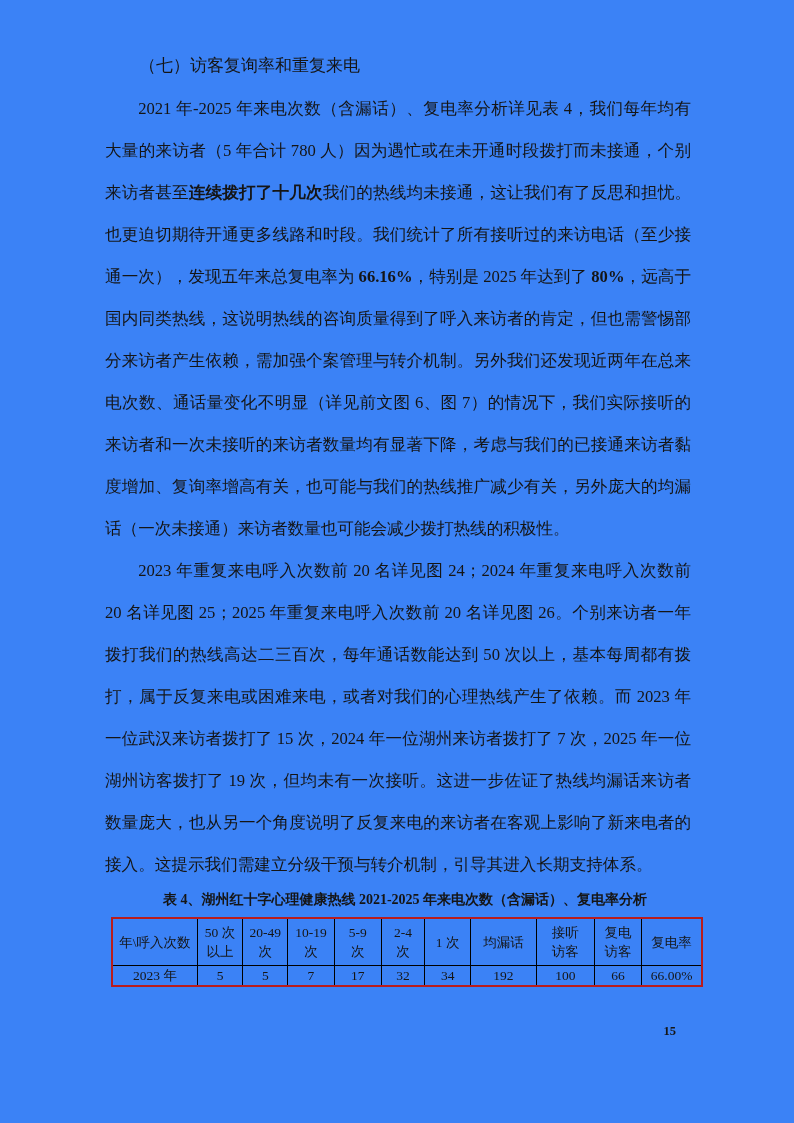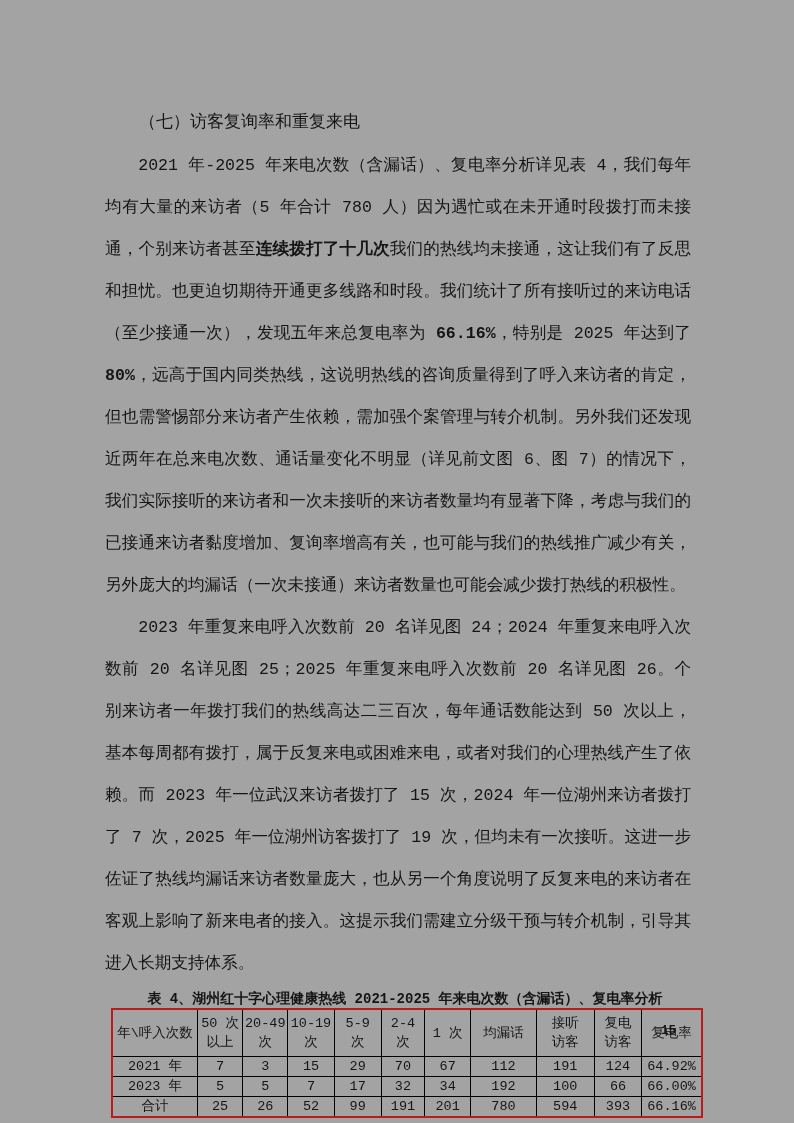--- a/index.html
+++ b/index.html
@@ -1,25 +1,25 @@
 <!DOCTYPE html>
 <html><head>
 <meta charset="utf-8">
 <style>
   html, body { margin: 0; padding: 0; background: #ffffff; }
   .page {
     position: relative;
     width: 794px;
     height: 1123px;
     margin: 0 auto;
-    background: #a3a3a3;
+    background: #3b82f6;
     box-sizing: border-box;
-    padding-top: 106px;
+    padding-top: 49px;
     color: #151515;
-    font-family: Liberation Mono, monospace;
+    font-family: Liberation Serif, serif;
     overflow: hidden;
   }
   .content {
     width: 586px;
     margin-left: 105px;
   }
   .heading {
     font-size: 17px;
     font-weight: normal;
     line-height: 34px;
@@ -29,21 +29,21 @@
   .para {
     font-size: 16.6px;
     line-height: 42px;
     text-align: justify;
     text-indent: 2em;
     margin: 0;
   }
   .bold { font-weight: bold; }
   .table-title {
     width: 592px;
-    margin: 5px 0 0 4px;
+    margin: 5px 0 8px 4px;
     text-align: center;
     font-weight: bold;
     font-size: 14px;
     line-height: 18px;
   }
   table.data {
     border-collapse: collapse;
     table-layout: fixed;
     width: 592px;
     margin-left: 6px;
@@ -121,56 +121,30 @@
           <th>均漏话</th>
           <th>接听
 访客</th>
           <th>复电
 访客</th>
           <th>复电率</th>
         </tr>
       </thead>
       <tbody>
         <tr>
-          <td>2021 年</td>
-          <td>7</td>
-          <td>3</td>
-          <td>15</td>
-          <td>29</td>
-          <td>70</td>
-          <td>67</td>
-          <td>112</td>
-          <td>191</td>
-          <td>124</td>
-          <td>64.92%</td>
-        </tr>
-        <tr>
           <td>2023 年</td>
           <td>5</td>
           <td>5</td>
           <td>7</td>
           <td>17</td>
           <td>32</td>
           <td>34</td>
           <td>192</td>
           <td>100</td>
           <td>66</td>
           <td>66.00%</td>
         </tr>
-        <tr>
-          <td>合计</td>
-          <td>25</td>
-          <td>26</td>
-          <td>52</td>
-          <td>99</td>
-          <td>191</td>
-          <td>201</td>
-          <td>780</td>
-          <td>594</td>
-          <td>393</td>
-          <td>66.16%</td>
-        </tr>
       </tbody>
     </table>
   </div>
 
   <div class="page-number">15</div>
 </div>
 
 </body></html>

